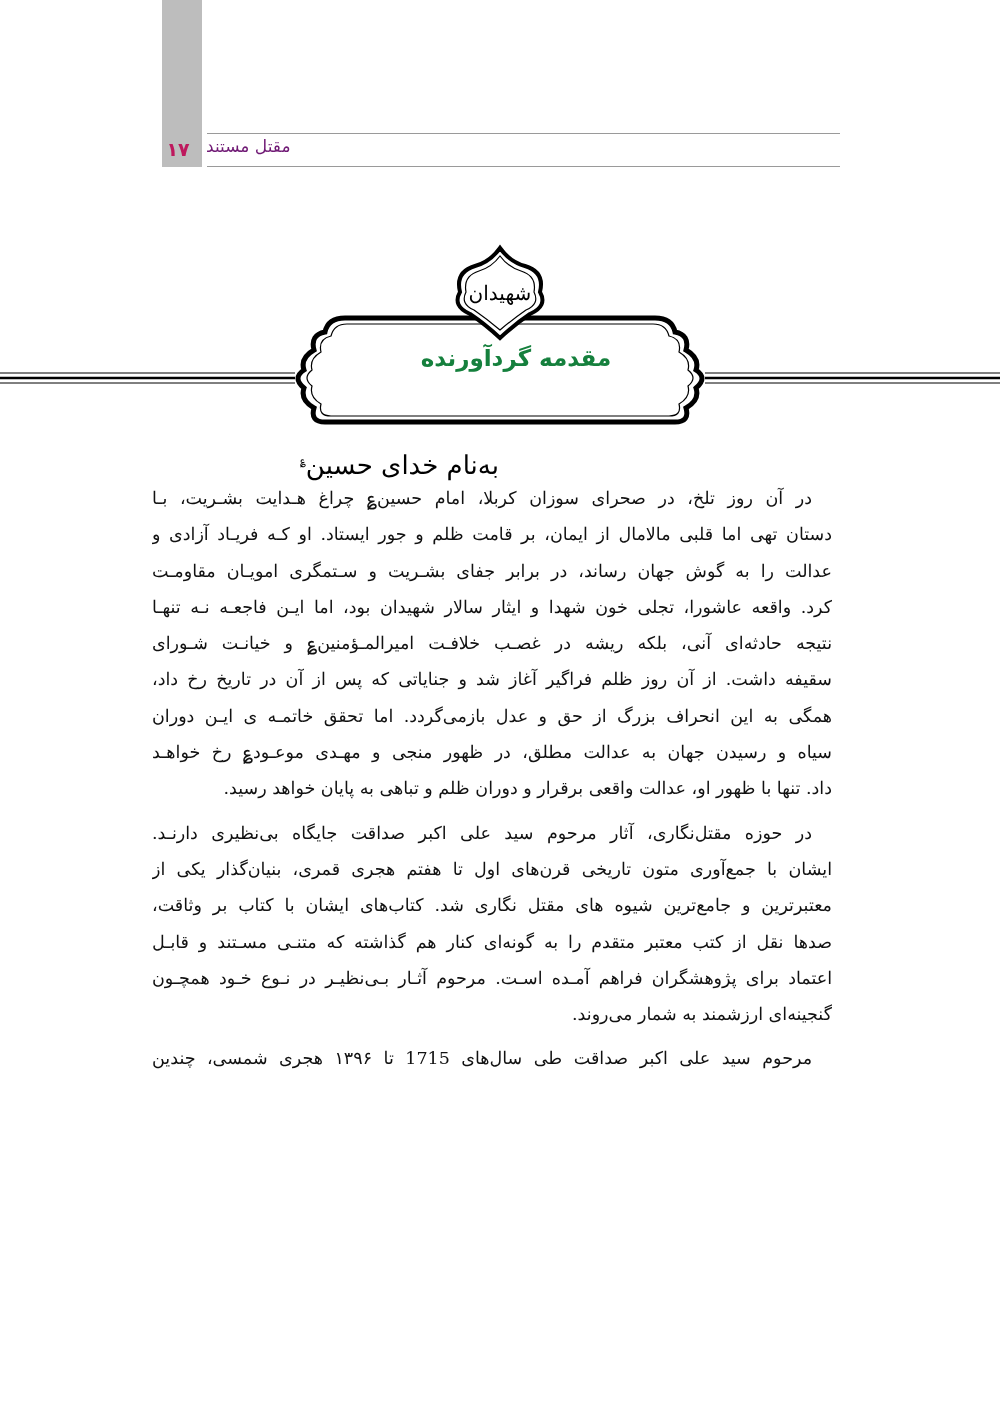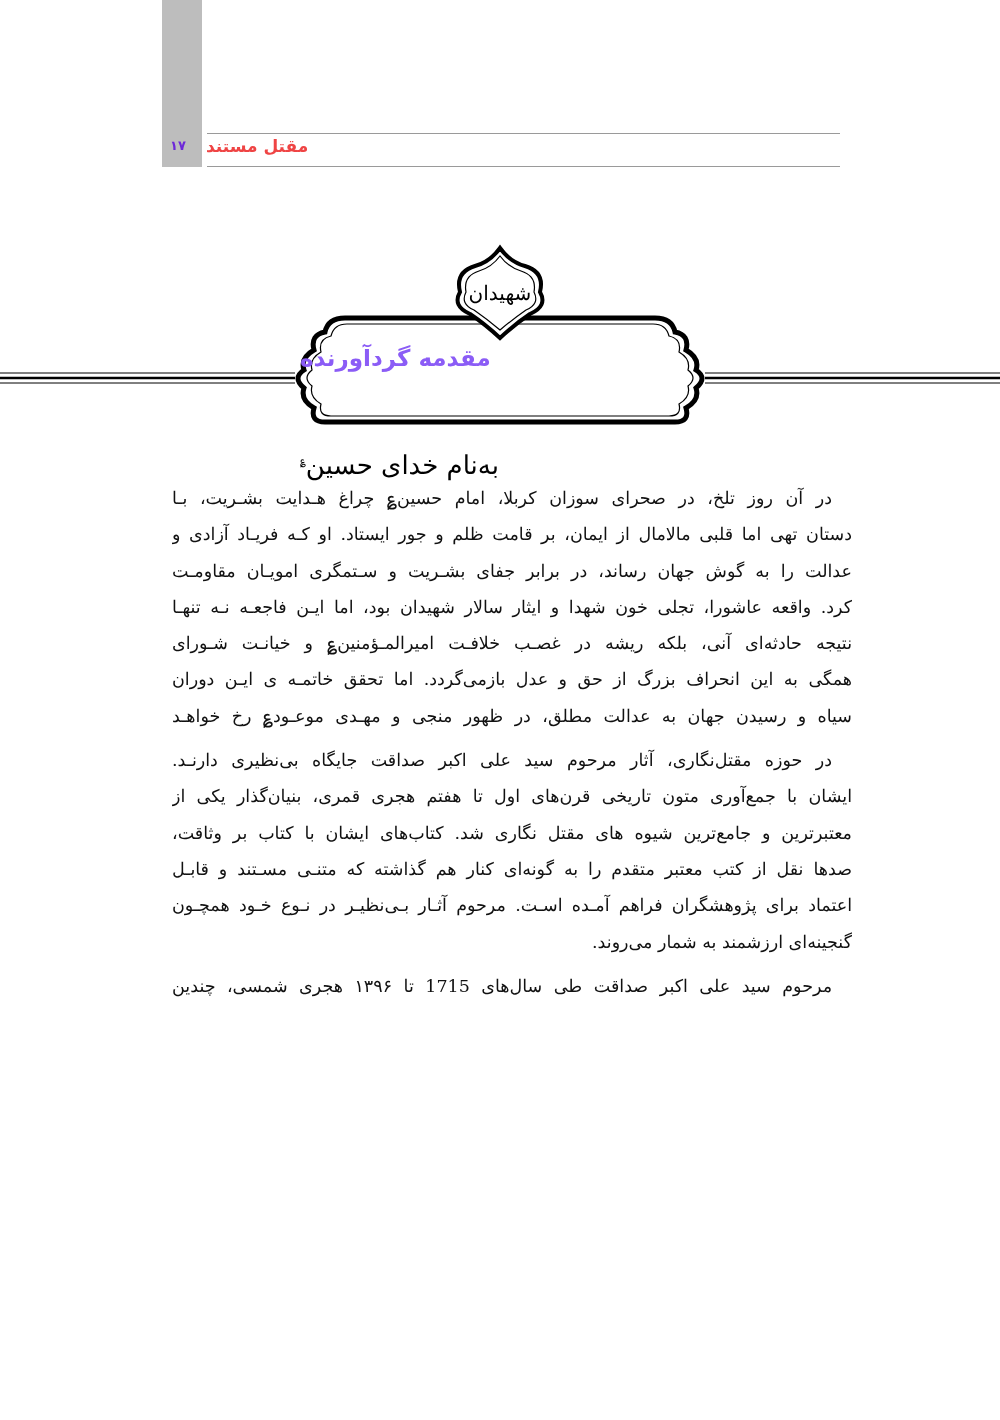--- a/index.html
+++ b/index.html
@@ -2,29 +2,29 @@
 <html><head>
 <meta charset="utf-8">
 <style>
   html, body { margin: 0; padding: 0; background: #ffffff; }
   body { width: 1000px; height: 1420px; position: relative; overflow: hidden;
          font-family: "DejaVu Serif", serif; color: #111; }
   .side-tab { position: absolute; left: 162px; top: 0; width: 40px; height: 167px; background: #bdbdbd; }
   .hdr-line-top { position: absolute; left: 207px; top: 133px; width: 633px; height: 1px; background: #9a9a9a; }
   .hdr-line-bot { position: absolute; left: 207px; top: 166px; width: 633px; height: 1px; background: #9a9a9a; }
   .page-num { position: absolute; left: 162px; top: 138px; width: 32px; text-align: center;
-              font-family: "DejaVu Sans", sans-serif; font-size: 13px; font-weight: bold; color: #6d28d9; }
+              font-family: "DejaVu Sans", sans-serif; font-size: 19px; font-weight: bold; color: #be185d; }
   .running-title { position: absolute; left: 206px; top: 136px; direction: rtl; text-align: right;
-              font-family: "DejaVu Sans", sans-serif; font-size: 17px; font-weight: bold; color: #ef4444; }
+              font-family: "DejaVu Sans", sans-serif; font-size: 17px; font-weight: normal; color: #701a75; }
   .ornament { position: absolute; left: 0; top: 240px; width: 1000px; height: 190px; }
-  .chapter-title { position: absolute; left: 300px; top: 345px; width: 400px; text-align: left; direction: rtl;
-              font-family: "DejaVu Sans", sans-serif; font-size: 23px; font-weight: bold; color: #8b5cf6; }
+  .chapter-title { position: absolute; left: 316px; top: 345px; width: 400px; text-align: center; direction: rtl;
+              font-family: "DejaVu Sans", sans-serif; font-size: 23px; font-weight: bold; color: #15803d; }
   .basmala { position: absolute; left: 300px; top: 450px; width: 400px; text-align: left; direction: rtl;
               font-family: "DejaVu Serif", serif; font-size: 26px; color: #000; }
-  .body-text { position: absolute; left: 172px; top: 480px; width: 680px; direction: rtl; }
+  .body-text { position: absolute; left: 152px; top: 480px; width: 680px; direction: rtl; }
   .line { height: 36.3px; line-height: 36.3px; font-size: 17.5px; text-align: justify; text-align-last: justify;
           white-space: nowrap; overflow: hidden; }
   .line.last { text-align-last: right; }
   .line.indent { padding-right: 20px; }
   .gap { height: 8px; }
   .hon { font-size: 10px; vertical-align: super; }
 </style>
 </head>
 <body>
 
@@ -65,22 +65,24 @@
   <span>به‌نام خدای حسین</span><span class="hon">؏</span>
 </div>
 
 <div class="body-text">
   <div>
     <div class="line indent">در آن روز تلخ، در صحرای سوزان کربلا، امام حسین‌؏ چراغ هـدایت بشـریت، بـا</div>
     <div class="line">دستان تهی اما قلبی مالامال از ایمان، بر قامت ظلم و جور ایستاد. او کـه فریـاد آزادی و</div>
     <div class="line">عدالت را به گوش جهان رساند، در برابر جفای بشـریت و سـتمگری امویـان مقاومـت</div>
     <div class="line">کرد. واقعه عاشورا، تجلی خون شهدا و ایثار سالار شهیدان بود، اما ایـن فاجعـه نـه تنهـا</div>
     <div class="line">نتیجه حادثه‌ای آنی، بلکه ریشه در غصـب خلافـت امیرالمـؤمنین‌؏ و خیانـت شـورای</div>
+    <div class="line">سقیفه داشت. از آن روز ظلم فراگیر آغاز شد و جنایاتی که پس از آن در تاریخ رخ داد،</div>
     <div class="line">همگی به این انحراف بزرگ از حق و عدل بازمی‌گردد. اما تحقق خاتمـه ی ایـن دوران</div>
     <div class="line">سیاه و رسیدن جهان به عدالت مطلق، در ظهور منجی و مهـدی موعـود‌؏ رخ خواهـد</div>
+    <div class="line last">داد. تنها با ظهور او، عدالت واقعی برقرار و دوران ظلم و تباهی به پایان خواهد رسید.</div>
   </div>
   <div class="gap"></div>
   <div>
     <div class="line indent">در حوزه مقتل‌نگاری، آثار مرحوم سید علی اکبر صداقت جایگاه بی‌نظیری دارنـد.</div>
     <div class="line">ایشان با جمع‌آوری متون تاریخی قرن‌های اول تا هفتم هجری قمری، بنیان‌گذار یکی از</div>
     <div class="line">معتبرترین و جامع‌ترین شیوه های مقتل نگاری شد. کتاب‌های ایشان با کتاب بر وثاقت،</div>
     <div class="line">صدها نقل از کتب معتبر متقدم را به گونه‌ای کنار هم گذاشته که متنـی مسـتند و قابـل</div>
     <div class="line">اعتماد برای پژوهشگران فراهم آمـده اسـت. مرحوم آثـار بـی‌نظیـر در نـوع خـود همچـون</div>
     <div class="line last">گنجینه‌ای ارزشمند به شمار می‌روند.</div>
   </div>

